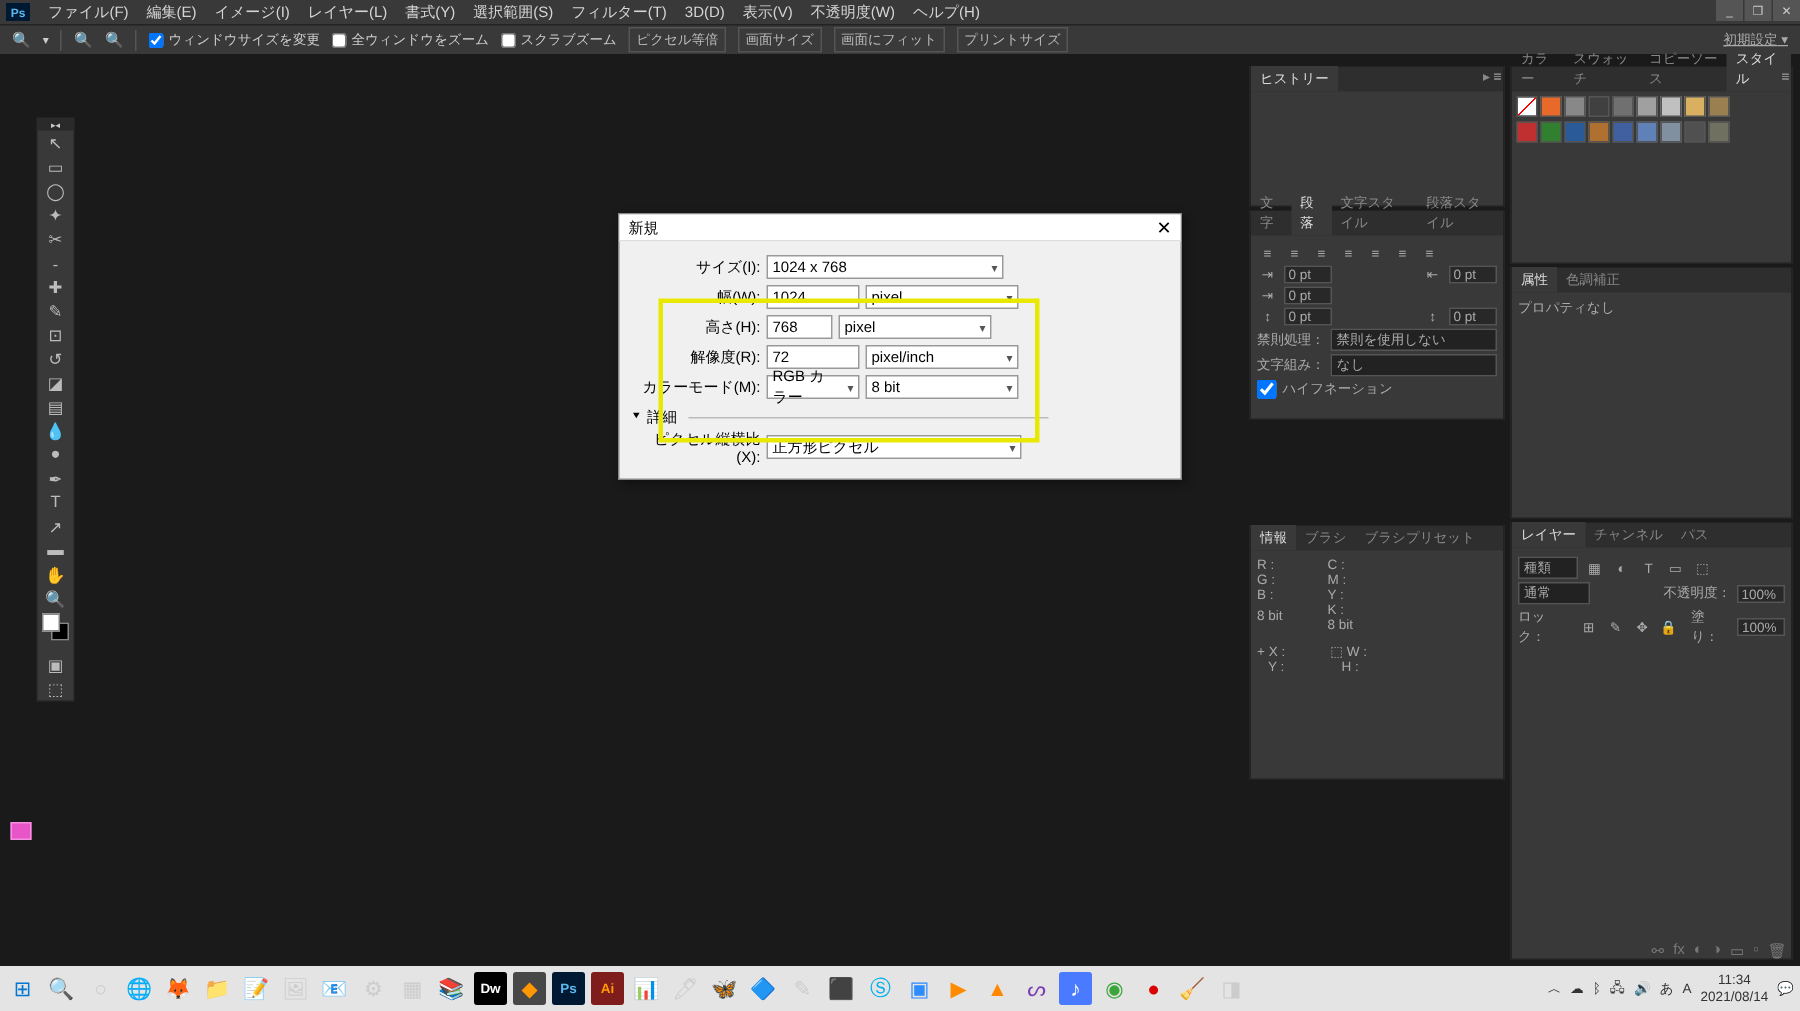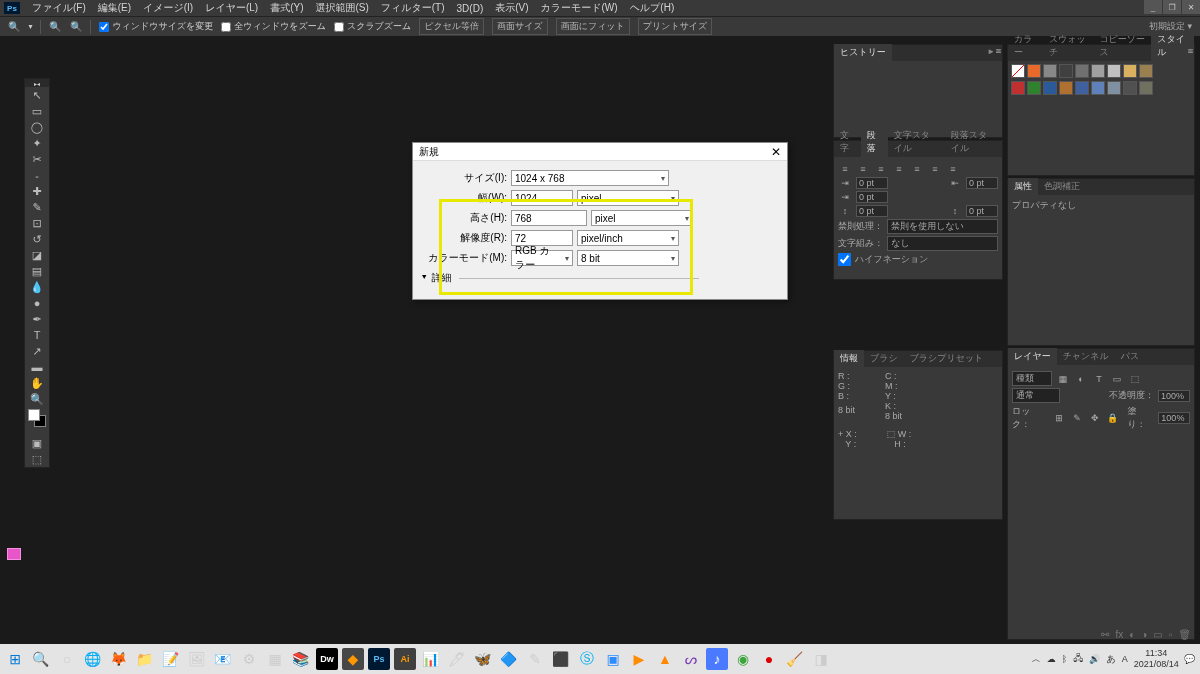--- a/index.html
+++ b/index.html
@@ -11,21 +11,21 @@
 .menubar .menu-item { color: #d4d4d4; font-size: 10px; padding: 0 6px; cursor: default; }
 .winctrl { position: absolute; right: 0; top: 0; display: flex; }
 .winctrl div { width: 18px; height: 14px; background: #555; margin-left: 1px; display: flex; align-items: center; justify-content: center; font-size: 8px; }
 
 
 .optbar { background: #393939; height: 20px; display: flex; align-items: center; padding: 0 8px; gap: 8px; border-top: 1px solid #222; position: relative; }
 .optbar .sep { width: 1px; height: 14px; background: #555; }
 .optbar .btn { color: #bbb; font-size: 9px; padding: 1px 4px; border: 1px solid #555; background: #3a3a3a; }
 .optbar .chk { display: flex; align-items: center; gap: 3px; font-size: 9px; }
 .optbar .chk input { width: 10px; height: 10px; }
-.optbar .right { position: absolute; right: 8px; font-size: 9px; color: #aaa; }
+.optbar .right { position: absolute; right: 8px; font-size: 9px; color: #aaa; text-decoration: underline; }
 
 
 .workspace { position: absolute; top: 36px; left: 0; right: 0; bottom: 36px; background: #1a1a1a; }
 
 
 .toolbar { position: absolute; left: 24px; top: 78px; width: 26px; background: #393939; border: 1px solid #222; }
 .toolbar .fly { height: 8px; background: #2a2a2a; display:flex; align-items:center; justify-content:center; font-size:6px;}
 .toolbar .tool { width: 24px; height: 16px; display: flex; align-items: center; justify-content: center; font-size: 11px; color: #bbb; }
 .fgbg { position: relative; height: 28px; }
 .fgbg .fg { position: absolute; left: 3px; top: 2px; width: 12px; height: 12px; background: #fff; border: 1px solid #888; }
@@ -81,21 +81,21 @@
   <div class="ps-logo">Ps</div>
   <span class="menu-item">ファイル(F)</span>
   <span class="menu-item">編集(E)</span>
   <span class="menu-item">イメージ(I)</span>
   <span class="menu-item">レイヤー(L)</span>
   <span class="menu-item">書式(Y)</span>
   <span class="menu-item">選択範囲(S)</span>
   <span class="menu-item">フィルター(T)</span>
   <span class="menu-item">3D(D)</span>
   <span class="menu-item">表示(V)</span>
-  <span class="menu-item">カラーモード(W)</span>
+  <span class="menu-item">不透明度(W)</span>
   <span class="menu-item">ヘルプ(H)</span>
   <div class="winctrl">
     <div>_</div>
     <div>❐</div>
     <div>✕</div>
   </div>
 </div>
 
 <div class="optbar">
   <span>🔍</span>
@@ -343,38 +343,42 @@
       <div class="dlg-label">サイズ(I):</div>
       <div class="dlg-select" style="width:158px">1024 x 768</div>
     </div>
     <div class="dlg-row">
       <div class="dlg-label">幅(W):</div>
       <input class="dlg-input" style="width: 62px;" value="1024">
       <div class="dlg-select" style="width:102px;margin-left:4px">pixel</div>
     </div>
     <div class="dlg-row">
       <div class="dlg-label">高さ(H):</div>
-      <input class="dlg-input" style="width: 76px;" value="768">
+      <input class="dlg-input" style="width: 44px;" value="768">
       <div class="dlg-select" style="width:102px;margin-left:4px">pixel</div>
     </div>
     <div class="dlg-row">
       <div class="dlg-label">解像度(R):</div>
       <input class="dlg-input" style="width: 62px;" value="72">
       <div class="dlg-select" style="width:102px;margin-left:4px">pixel/inch</div>
     </div>
     <div class="dlg-row">
       <div class="dlg-label">カラーモード(M):</div>
       <div class="dlg-select" style="width:62px">RGB カラー</div>
       <div class="dlg-select" style="width:102px;margin-left:4px">8 bit</div>
     </div>
     <div class="expand">
         <span class="tri">⯆</span>
         <span>詳細</span>
         <span style="flex:1;border-top:1px solid #bbb;margin-left:4px;margin-right:80px;"></span>
       </div>
+    <div class="dlg-row">
+      <div class="dlg-label">ピクセル縦横比(X):</div>
+      <div class="dlg-select" style="width:170px">正方形ピクセル</div>
+    </div>
 
     <div class="highlight-box" style="left:26px; top:38px; width:254px; height:96px;"></div>
   </div>
 </div>
 
 <div class="taskbar">
   <div class="ticon" style="color:#0078d4">⊞</div>
   <div class="ticon">🔍</div>
   <div class="ticon">○</div>
   <div class="ticon">🌐</div>
@@ -382,21 +386,21 @@
   <div class="ticon">📁</div>
   <div class="ticon">📝</div>
   <div class="ticon">🖼</div>
   <div class="ticon">📧</div>
   <div class="ticon">⚙</div>
   <div class="ticon">▦</div>
   <div class="ticon">📚</div>
   <div class="ticon" style="background:#000000;color:#fff;font-size:9px;font-weight:bold">Dw</div>
   <div class="ticon" style="background:#474747;color:#ff9800">◆</div>
   <div class="ticon" style="background:#001933;color:#5abaf0;font-size:9px;font-weight:bold">Ps</div>
-  <div class="ticon" style="background:#404040;color:#ff9a00;font-size:9px;font-weight:bold">Ai</div>
+  <div class="ticon" style="background:#7f1d1d;color:#ff9a00;font-size:9px;font-weight:bold">Ai</div>
   <div class="ticon" style="color:#217346">📊</div>
   <div class="ticon">🖊</div>
   <div class="ticon">🦋</div>
   <div class="ticon">🔷</div>
   <div class="ticon">✎</div>
   <div class="ticon">⬛</div>
   <div class="ticon" style="color:#00aff0">Ⓢ</div>
   <div class="ticon" style="color:#2d8cff">▣</div>
   <div class="ticon" style="color:#ff8c00">▶</div>
   <div class="ticon" style="color:#ff8800">▲</div>

